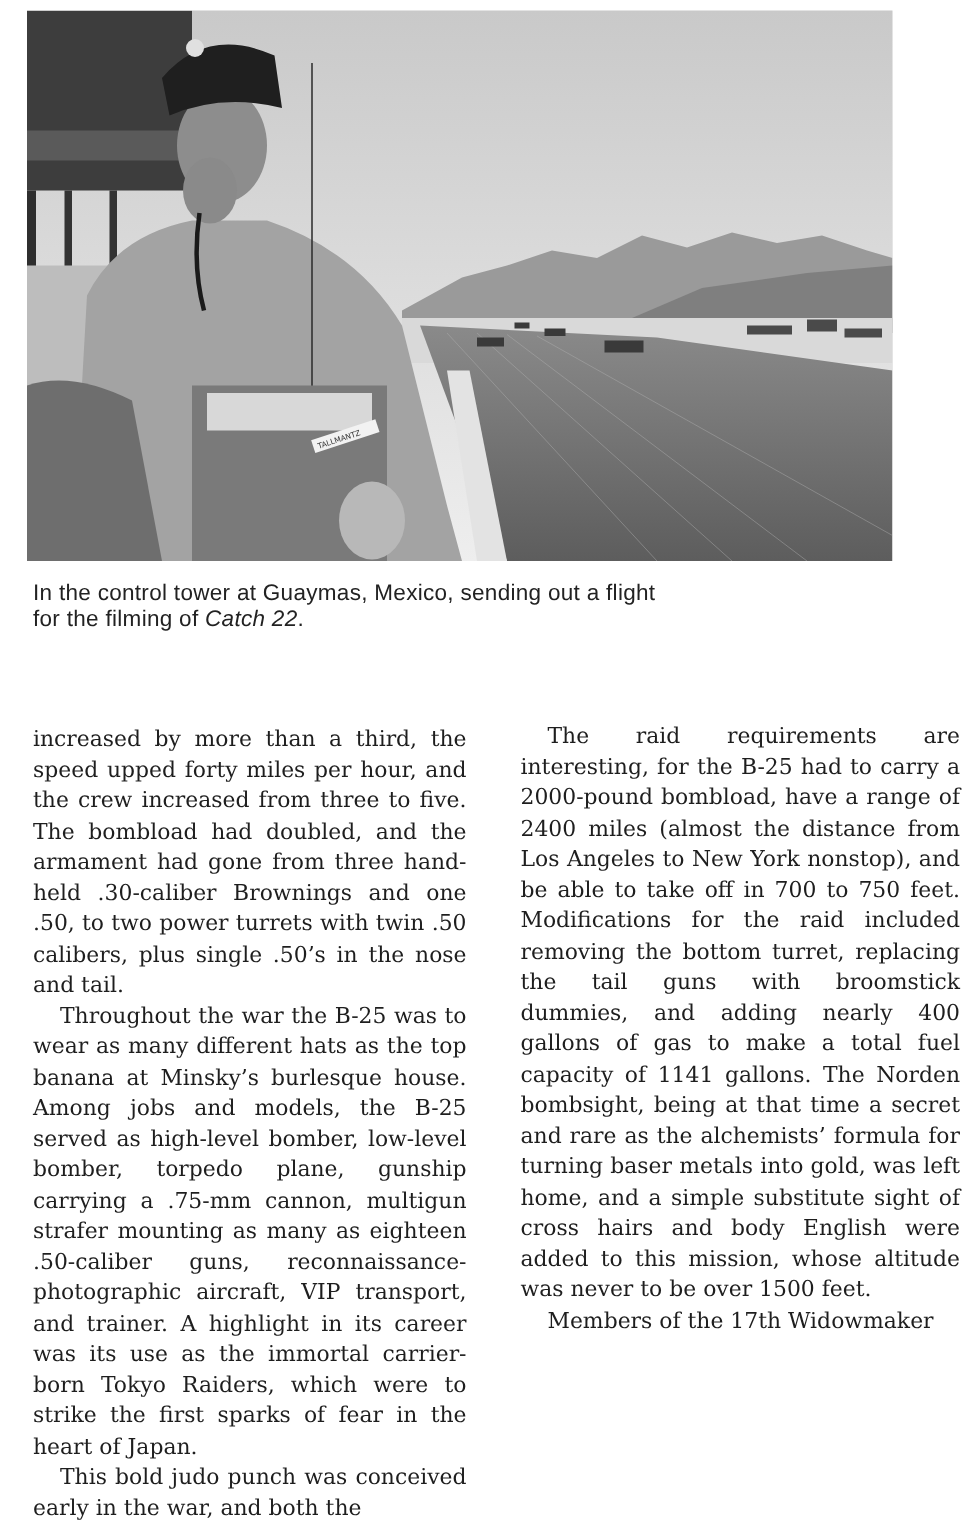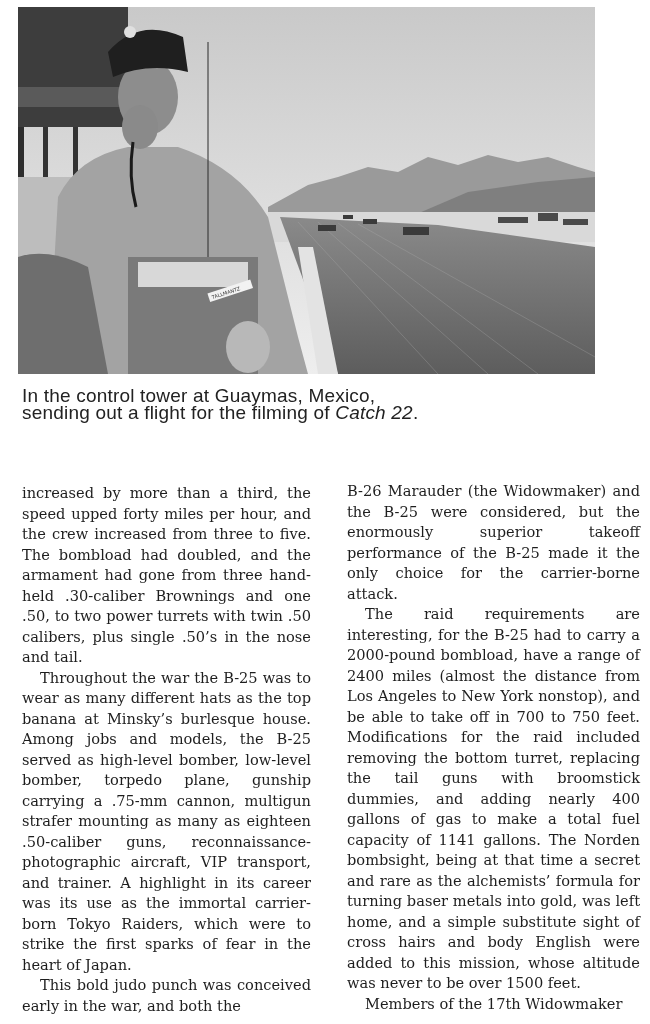--- a/index.html
+++ b/index.html
@@ -11,21 +11,21 @@
     position:relative;
   }
   .photo {
     position:absolute; left:18px; top:7px; width:577px; height:367px;
     overflow:hidden; background:#cfcfcf;
   }
   .photo svg { display:block; width:100%; height:100%; }
   .caption {
     position:absolute; left:22px; top:387px; width:420px;
     font-family: "Liberation Sans", "DejaVu Sans", sans-serif;
-    font-size:19px; line-height:17px; color:#222;
+    font-size:15px; line-height:17px; color:#222;
     letter-spacing:0.2px;
   }
   .caption em { font-style:italic; }
   .col {
     position:absolute; top:483px;
     font-size:14.6px; line-height:20.5px; color:#1e1e1e;
     text-align:justify;
   }
   .col.left { left:22px; width:289px; }
   .col.right { left:347px; width:293px; top:481px; }
@@ -115,16 +115,15 @@
 
 <div class="caption"><span>In the control tower at Guaymas, Mexico, sending out a flight for the filming of </span><em>Catch 22</em><span>.</span></div>
 
 <div class="col left">
   <p class="noindent">increased by more than a third, the speed upped forty miles per hour, and the crew increased from three to five. The bombload had doubled, and the armament had gone from three hand-held .30-caliber Brownings and one .50, to two power turrets with twin .50 calibers, plus single .50’s in the nose and tail.</p>
   <p class="indent">Throughout the war the B-25 was to wear as many different hats as the top banana at Minsky’s burlesque house. Among jobs and models, the B-25 served as high-level bomber, low-level bomber, torpedo plane, gunship carrying a .75-mm cannon, multigun strafer mounting as many as eighteen .50-caliber guns, reconnaissance-photographic aircraft, VIP transport, and trainer. A highlight in its career was its use as the immortal carrier-born Tokyo Raiders, which were to strike the first sparks of fear in the heart of Japan.</p>
   <p class="indent">This bold judo punch was conceived early in the war, and both the</p>
 </div>
 
 <div class="col right">
-  <p class="noindent">B-26 Marauder (the Widowmaker) and the B-25 were considered, but the enormously superior takeoff performance of the B-25 made it the only choice for the carrier-borne attack.</p>
   <p class="indent">The raid requirements are interesting, for the B-25 had to carry a 2000-pound bombload, have a range of 2400 miles (almost the distance from Los Angeles to New York nonstop), and be able to take off in 700 to 750 feet. Modifications for the raid included removing the bottom turret, replacing the tail guns with broomstick dummies, and adding nearly 400 gallons of gas to make a total fuel capacity of 1141 gallons. The Norden bombsight, being at that time a secret and rare as the alchemists’ formula for turning baser metals into gold, was left home, and a simple substitute sight of cross hairs and body English were added to this mission, whose altitude was never to be over 1500 feet.</p>
   <p class="indent">Members of the 17th Widowmaker</p>
 </div>
 
 </body></html>

